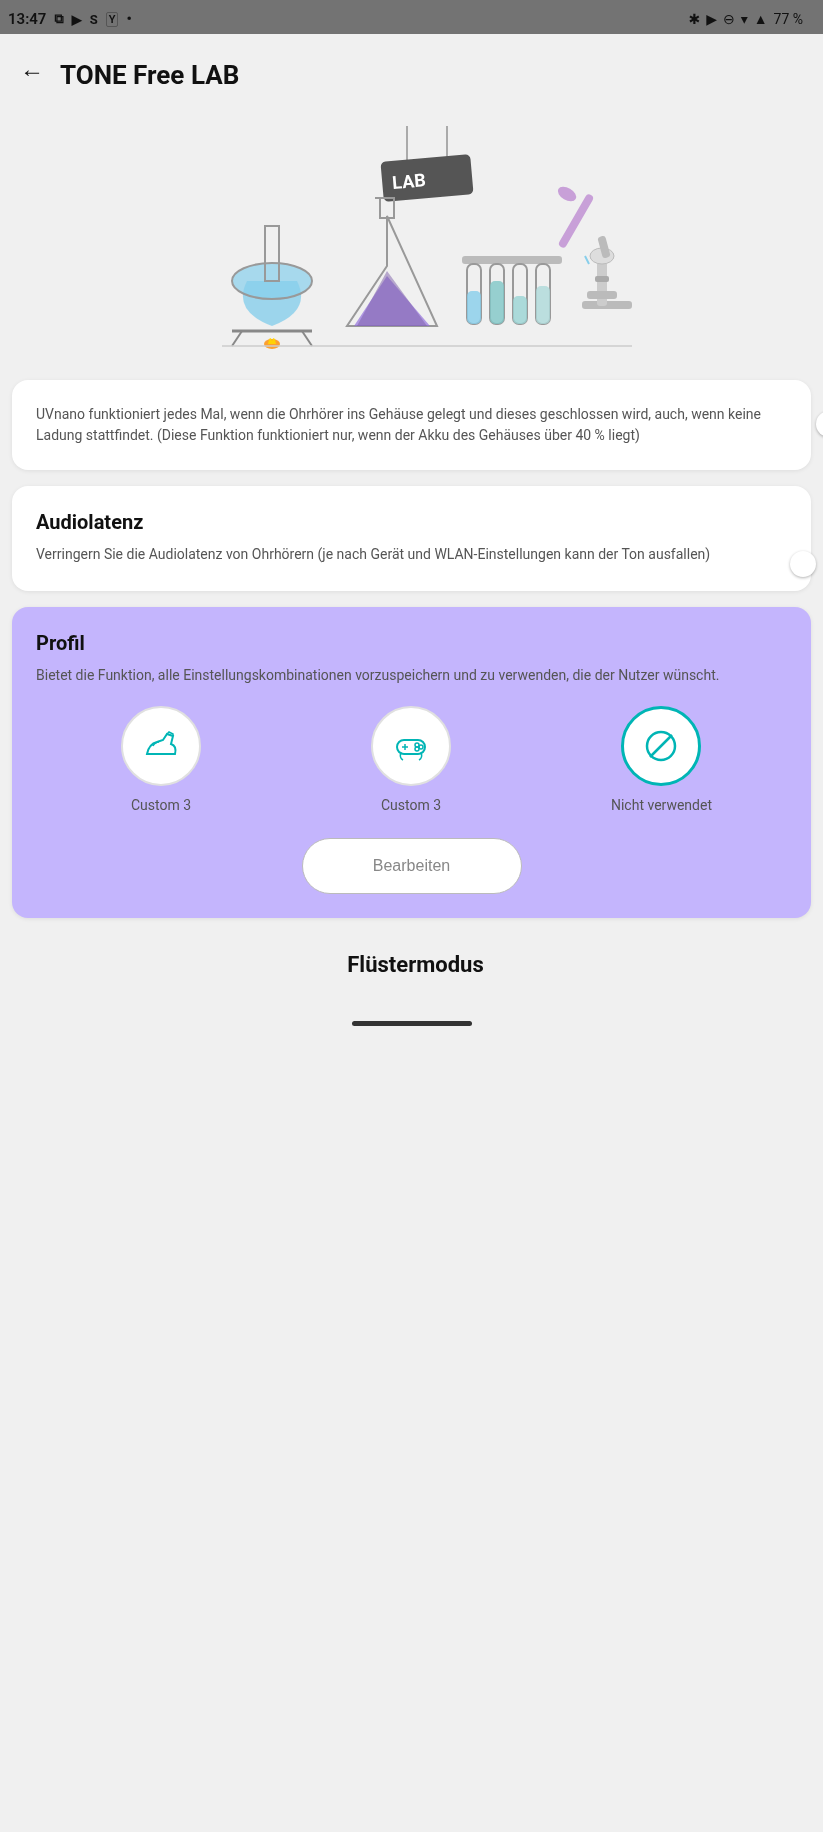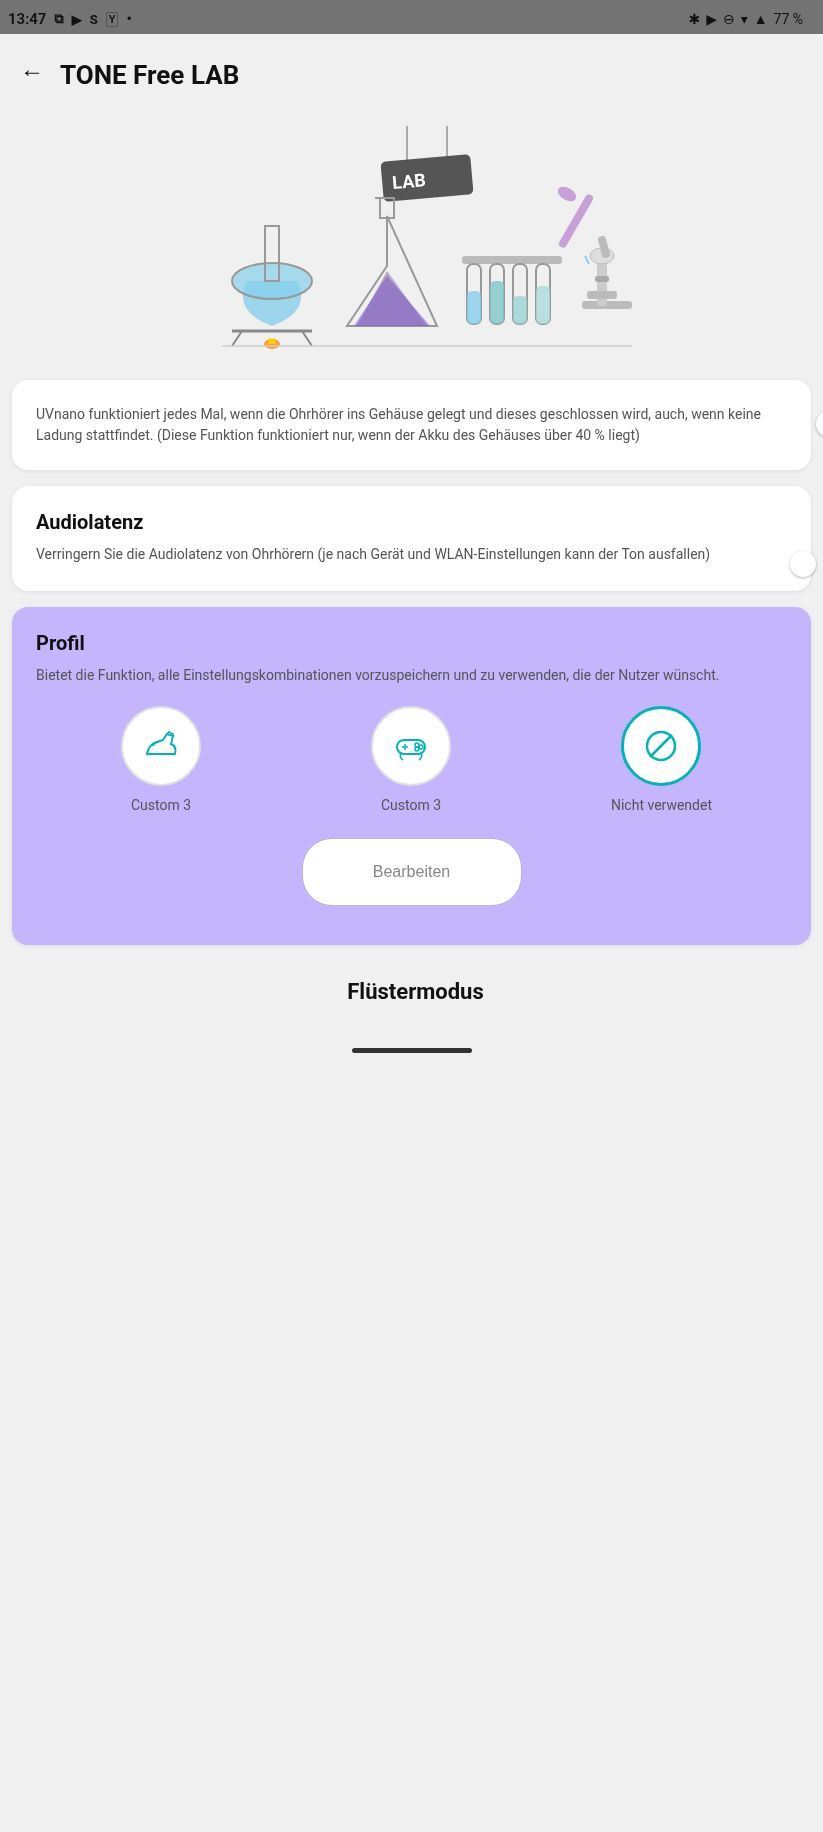--- a/index.html
+++ b/index.html
@@ -189,23 +189,23 @@
     .profile-label {
       font-size: 14px;
       color: #555;
       text-align: center;
       line-height: 1.3;
     }
 
     
     .edit-btn {
       display: block;
-      margin: 15px auto;
+      margin: 0 auto;
       width: 220px;
-      padding: 24px 0;
+      padding: 18px 0;
       border: 1.5px solid #bbb;
       border-radius: 30px;
       background: #fff;
       color: #888;
       font-size: 16px;
       text-align: center;
       cursor: pointer;
     }
 
     

